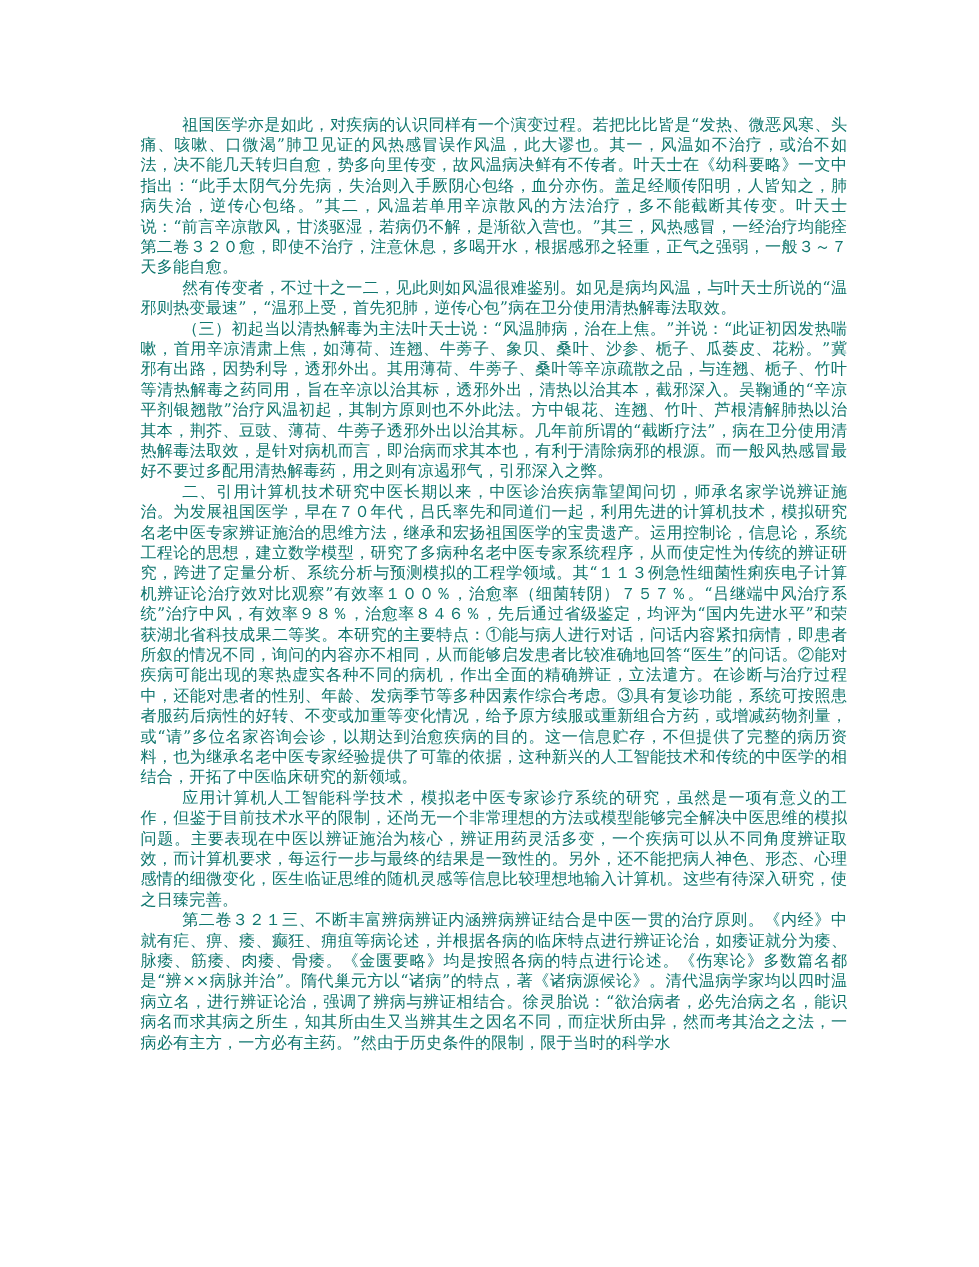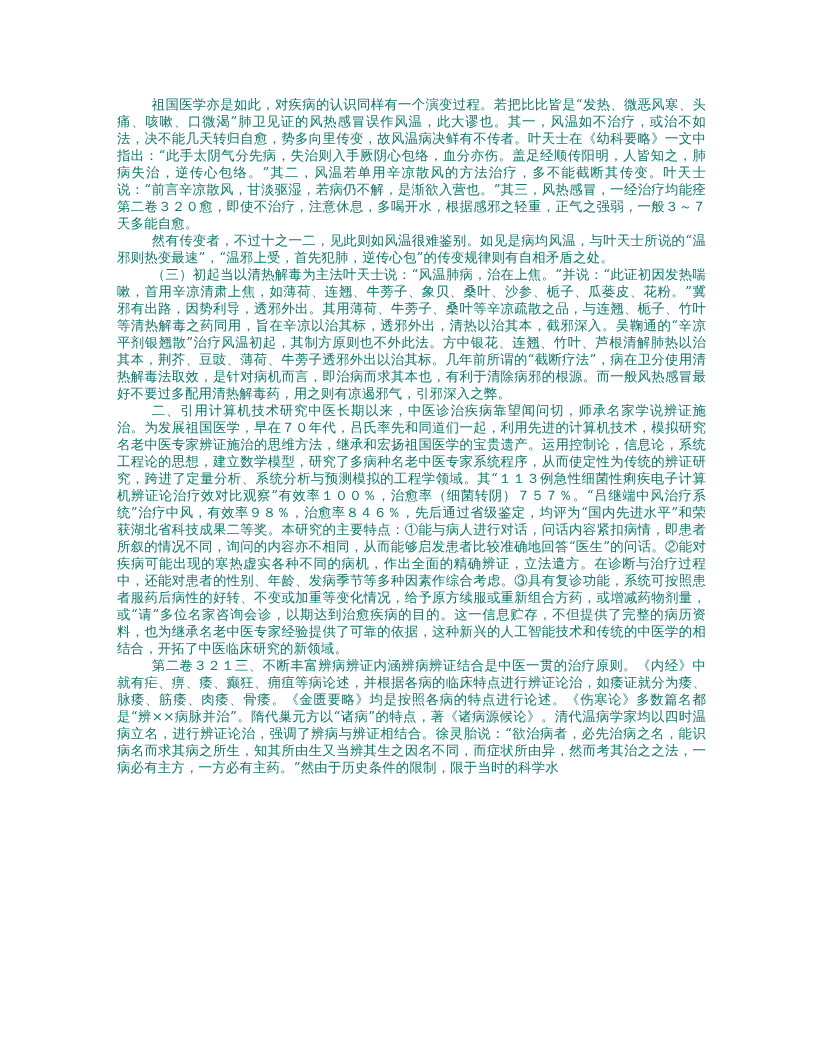--- a/index.html
+++ b/index.html
@@ -30,17 +30,18 @@
       margin: 0;
       padding: 0;
       text-indent: 2.6em;
     }
   </style>
 </head>
 <body>
 
 <div class="page">
   <p class="para">祖国医学亦是如此，对疾病的认识同样有一个演变过程。若把比比皆是“发热、微恶风寒、头痛、咳嗽、口微渴”肺卫见证的风热感冒误作风温，此大谬也。其一，风温如不治疗，或治不如法，决不能几天转归自愈，势多向里传变，故风温病决鲜有不传者。叶天士在《幼科要略》一文中指出：“此手太阴气分先病，失治则入手厥阴心包络，血分亦伤。盖足经顺传阳明，人皆知之，肺病失治，逆传心包络。”其二，风温若单用辛凉散风的方法治疗，多不能截断其传变。叶天士说：“前言辛凉散风，甘淡驱湿，若病仍不解，是渐欲入营也。”其三，风热感冒，一经治疗均能痊第二卷３２０愈，即使不治疗，注意休息，多喝开水，根据感邪之轻重，正气之强弱，一般３～７天多能自愈。</p>
-  <p class="para">然有传变者，不过十之一二，见此则如风温很难鉴别。如见是病均风温，与叶天士所说的“温邪则热变最速”，“温邪上受，首先犯肺，逆传心包”的传变规律则有自相矛盾之处。</p>
+  <p class="para">然有传变者，不过十之一二，见此则如风温很难鉴别。如见是病均风温，与叶天士所说的“温邪则热变最速”，“温邪上受，首先犯肺，逆传心包”病在卫分使用清热解毒法取效。</p>
   <p class="para">（三）初起当以清热解毒为主法叶天士说：“风温肺病，治在上焦。”并说：“此证初因发热喘嗽，首用辛凉清肃上焦，如薄荷、连翘、牛蒡子、象贝、桑叶、沙参、栀子、瓜蒌皮、花粉。”冀邪有出路，因势利导，透邪外出。其用薄荷、牛蒡子、桑叶等辛凉疏散之品，与连翘、栀子、竹叶等清热解毒之药同用，旨在辛凉以治其标，透邪外出，清热以治其本，截邪深入。吴鞠通的“辛凉平剂银翘散”治疗风温初起，其制方原则也不外此法。方中银花、连翘、竹叶、芦根清解肺热以治其本，荆芥、豆豉、薄荷、牛蒡子透邪外出以治其标。几年前所谓的“截断疗法”，病在卫分使用清热解毒法取效，是针对病机而言，即治病而求其本也，有利于清除病邪的根源。而一般风热感冒最好不要过多配用清热解毒药，用之则有凉遏邪气，引邪深入之弊。</p>
   <p class="para">二、引用计算机技术研究中医长期以来，中医诊治疾病靠望闻问切，师承名家学说辨证施治。为发展祖国医学，早在７０年代，吕氏率先和同道们一起，利用先进的计算机技术，模拟研究名老中医专家辨证施治的思维方法，继承和宏扬祖国医学的宝贵遗产。运用控制论，信息论，系统工程论的思想，建立数学模型，研究了多病种名老中医专家系统程序，从而使定性为传统的辨证研究，跨进了定量分析、系统分析与预测模拟的工程学领域。其“１１３例急性细菌性痢疾电子计算机辨证论治疗效对比观察”有效率１００％，治愈率（细菌转阴）７５７％。“吕继端中风治疗系统”治疗中风，有效率９８％，治愈率８４６％，先后通过省级鉴定，均评为“国内先进水平”和荣获湖北省科技成果二等奖。本研究的主要特点：①能与病人进行对话，问话内容紧扣病情，即患者所叙的情况不同，询问的内容亦不相同，从而能够启发患者比较准确地回答“医生”的问话。②能对疾病可能出现的寒热虚实各种不同的病机，作出全面的精确辨证，立法遣方。在诊断与治疗过程中，还能对患者的性别、年龄、发病季节等多种因素作综合考虑。③具有复诊功能，系统可按照患者服药后病性的好转、不变或加重等变化情况，给予原方续服或重新组合方药，或增减药物剂量，或“请”多位名家咨询会诊，以期达到治愈疾病的目的。这一信息贮存，不但提供了完整的病历资料，也为继承名老中医专家经验提供了可靠的依据，这种新兴的人工智能技术和传统的中医学的相结合，开拓了中医临床研究的新领域。</p>
+  <p class="para">应用计算机人工智能科学技术，模拟老中医专家诊疗系统的研究，虽然是一项有意义的工作，但鉴于目前技术水平的限制，还尚无一个非常理想的方法或模型能够完全解决中医思维的模拟问题。主要表现在中医以辨证施治为核心，辨证用药灵活多变，一个疾病可以从不同角度辨证取效，而计算机要求，每运行一步与最终的结果是一致性的。另外，还不能把病人神色、形态、心理感情的细微变化，医生临证思维的随机灵感等信息比较理想地输入计算机。这些有待深入研究，使之日臻完善。</p>
   <p class="para">第二卷３２１三、不断丰富辨病辨证内涵辨病辨证结合是中医一贯的治疗原则。《内经》中就有疟、痹、痿、癫狂、痈疽等病论述，并根据各病的临床特点进行辨证论治，如痿证就分为痿、脉痿、筋痿、肉痿、骨痿。《金匮要略》均是按照各病的特点进行论述。《伤寒论》多数篇名都是“辨××病脉并治”。隋代巢元方以“诸病”的特点，著《诸病源候论》。清代温病学家均以四时温病立名，进行辨证论治，强调了辨病与辨证相结合。徐灵胎说：“欲治病者，必先治病之名，能识病名而求其病之所生，知其所由生又当辨其生之因名不同，而症状所由异，然而考其治之之法，一病必有主方，一方必有主药。”然由于历史条件的限制，限于当时的科学水</p>
 </div>
 
 </body></html>

